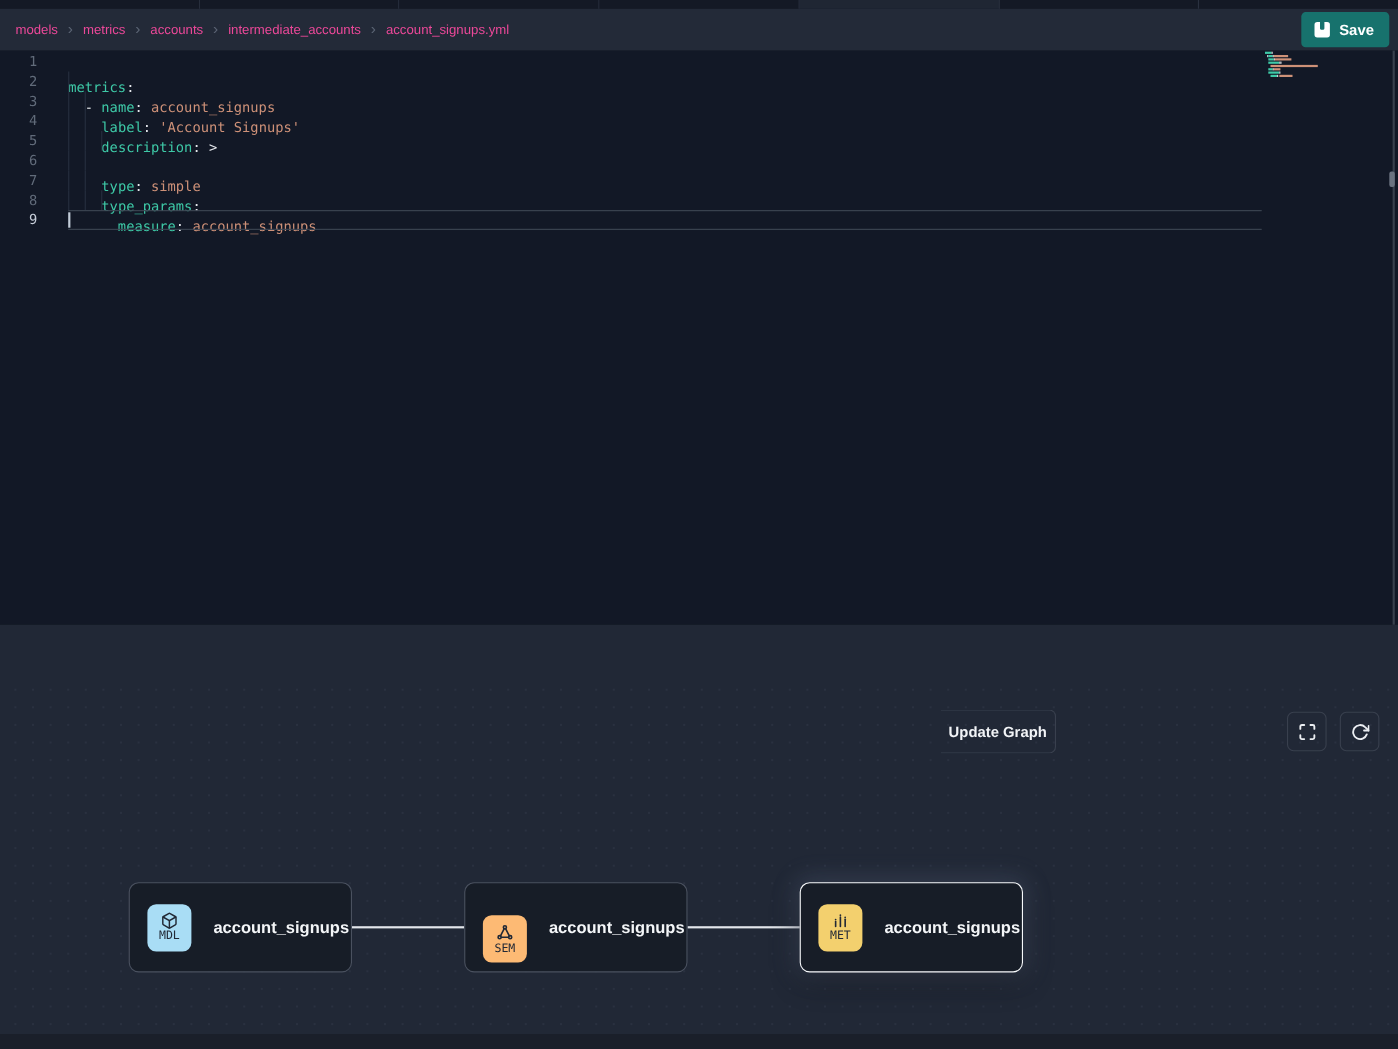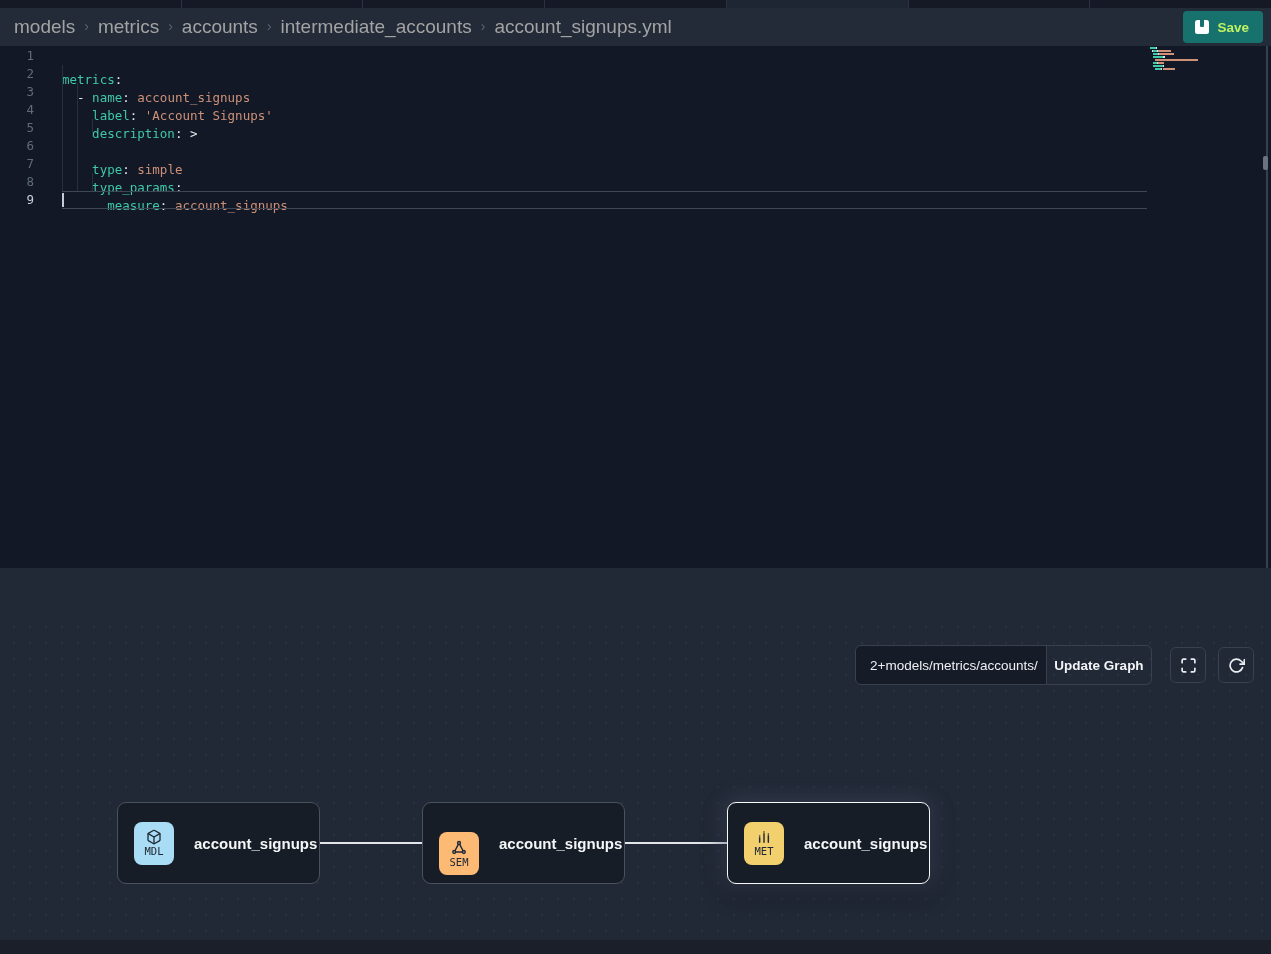--- a/index.html
+++ b/index.html
@@ -10,23 +10,23 @@
   .tabstrip { position:absolute; left:0; top:0; width:1271px; height:8px;
               display:flex; background:#141925; }
   .tabstrip .seg { flex:1 1 0; background:#141925; border-right:1px solid #2a3140; }
   .tabstrip .seg:last-child { border-right:none; }
   .tabstrip .seg.hl { background:#1f2633; }
 
   
   .crumbbar { position:absolute; left:0; top:8px; width:1271px; height:38px;
               background:#232a38; display:flex; align-items:center; padding:0 8px 0 14px; }
   .crumbs { display:flex; align-items:center; gap:9px; flex:1; }
-  .crumb { color:#a3a3a3; font-size:19px; }
+  .crumb { color:#ec4899; font-size:12px; }
   .crumb-sep { color:#5b6474; font-size:14px; transform:translateY(-1px); }
-  .save-btn { display:flex; align-items:center; gap:8px; background:#17726d; color:#bef264;
+  .save-btn { display:flex; align-items:center; gap:8px; background:#17726d; color:#ffffff;
               border:none; border-radius:4px; height:32px; padding:0 14px 0 12px;
               font-size:13.5px; font-weight:700; margin-right:0; cursor:pointer;
               font-family:"Liberation Sans", sans-serif; }
   .floppy { width:14px; height:14px; background:#fff; border-radius:2.5px; position:relative; }
   .floppy::after { content:''; position:absolute; top:0; left:4.5px; width:4.5px; height:6.5px;
                    background:#17726d; border-radius:0 0 1px 1px; }
 
   
   .editor { position:absolute; left:0; top:46px; width:1271px; height:522px;
             background:#121826; padding-top:1px;
@@ -289,21 +289,20 @@
               <circle cx="18.5" cy="7.5" r="1.2" fill="#222936" stroke="none"></circle>
             </svg>
             <div class="badge-code">MET</div>
           </div>
           <div class="node-label">account_signups</div>
         </div>
       </div>
   </div>
 
   <div class="lin-toolbar">
-    <input class="selector" type="text" value="2+models/metrics/accounts/" style="">
     <button class="update-btn">Update Graph</button>
   </div>
   <button class="icon-btn btn-expand">
     <svg width="17" height="17" viewBox="0 0 24 24" fill="none" stroke="#eaedf1" stroke-width="2.4" stroke-linecap="round" stroke-linejoin="round">
       <path d="M8 3H5a2 2 0 0 0-2 2v3"></path>
         <path d="M16 3h3a2 2 0 0 1 2 2v3"></path>
       <path d="M8 21H5a2 2 0 0 1-2-2v-3"></path>
         <path d="M16 21h3a2 2 0 0 0 2-2v-3"></path>
     </svg>
   </button>

